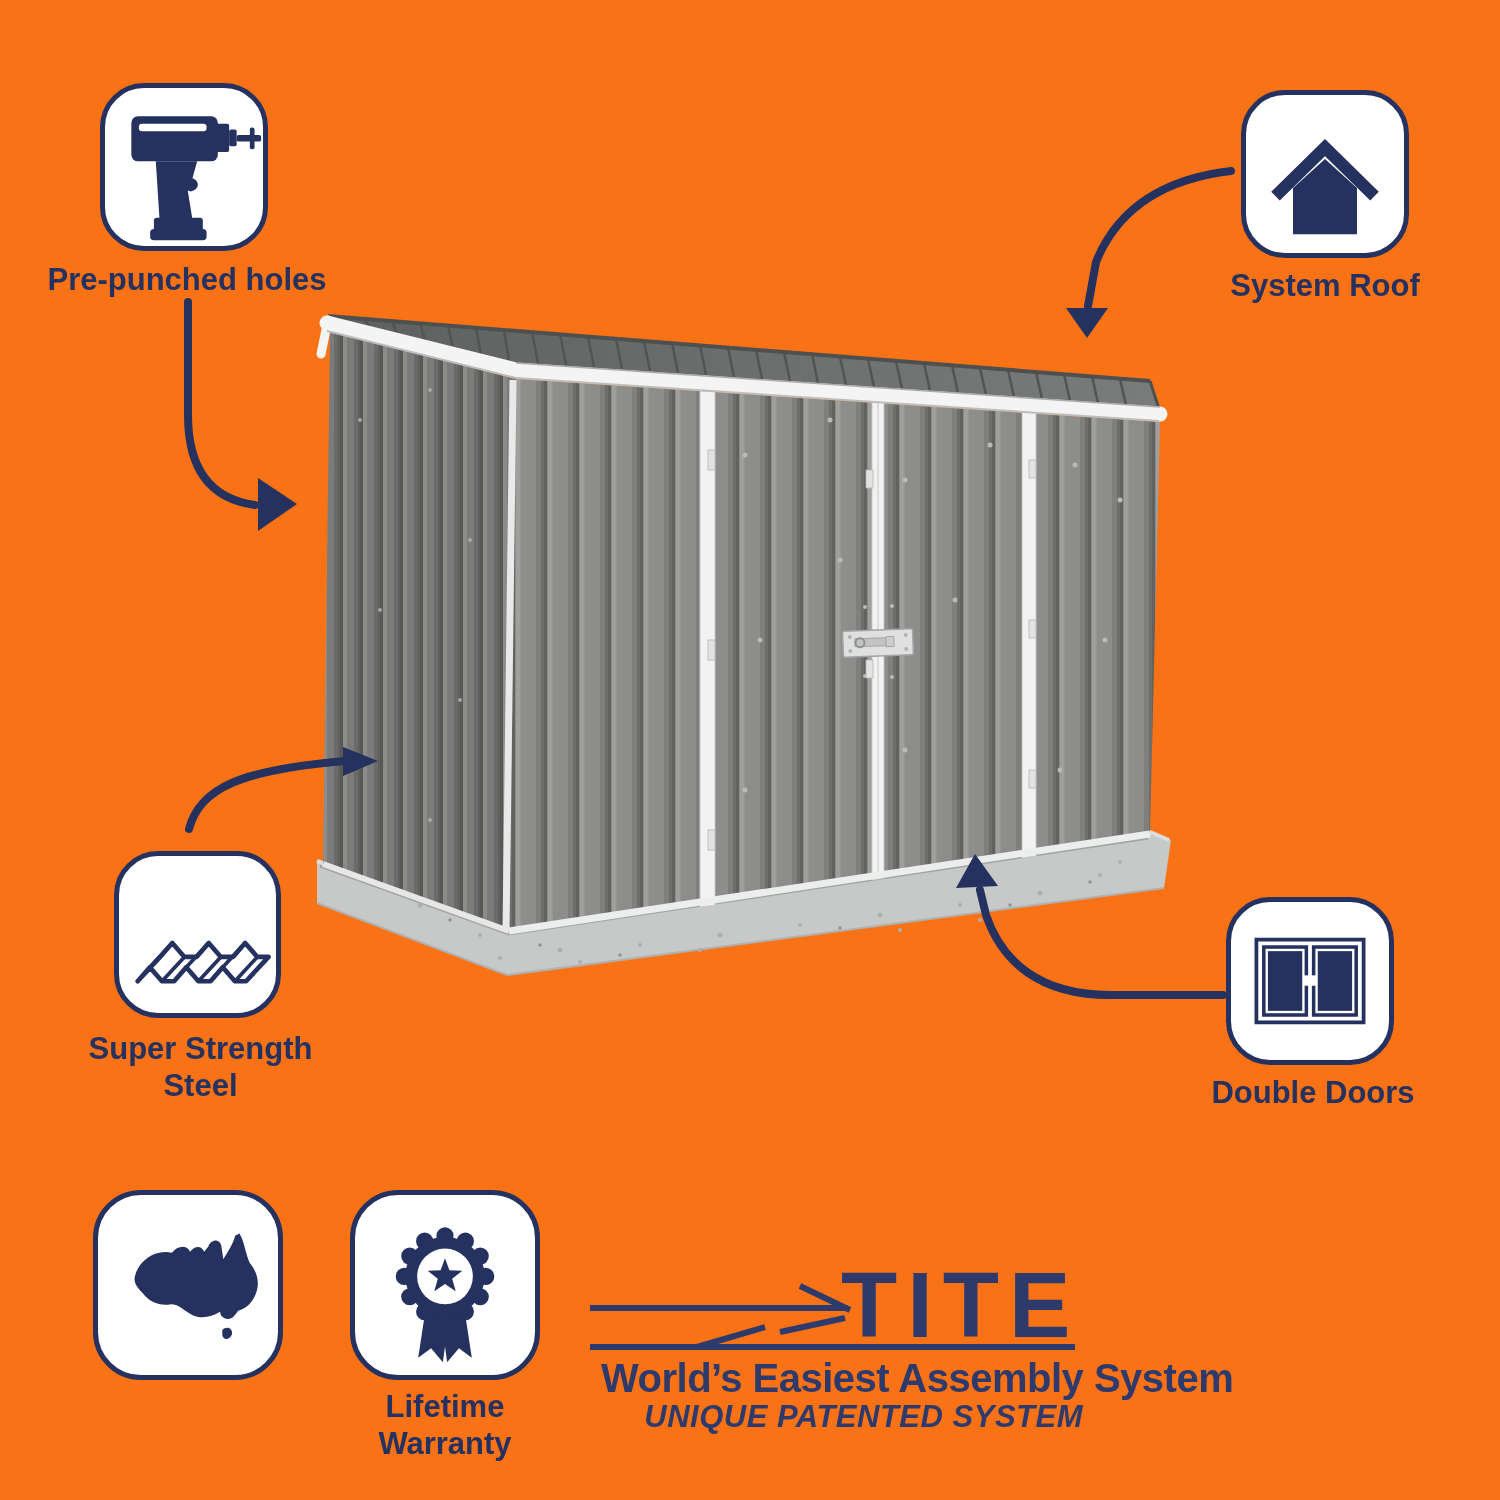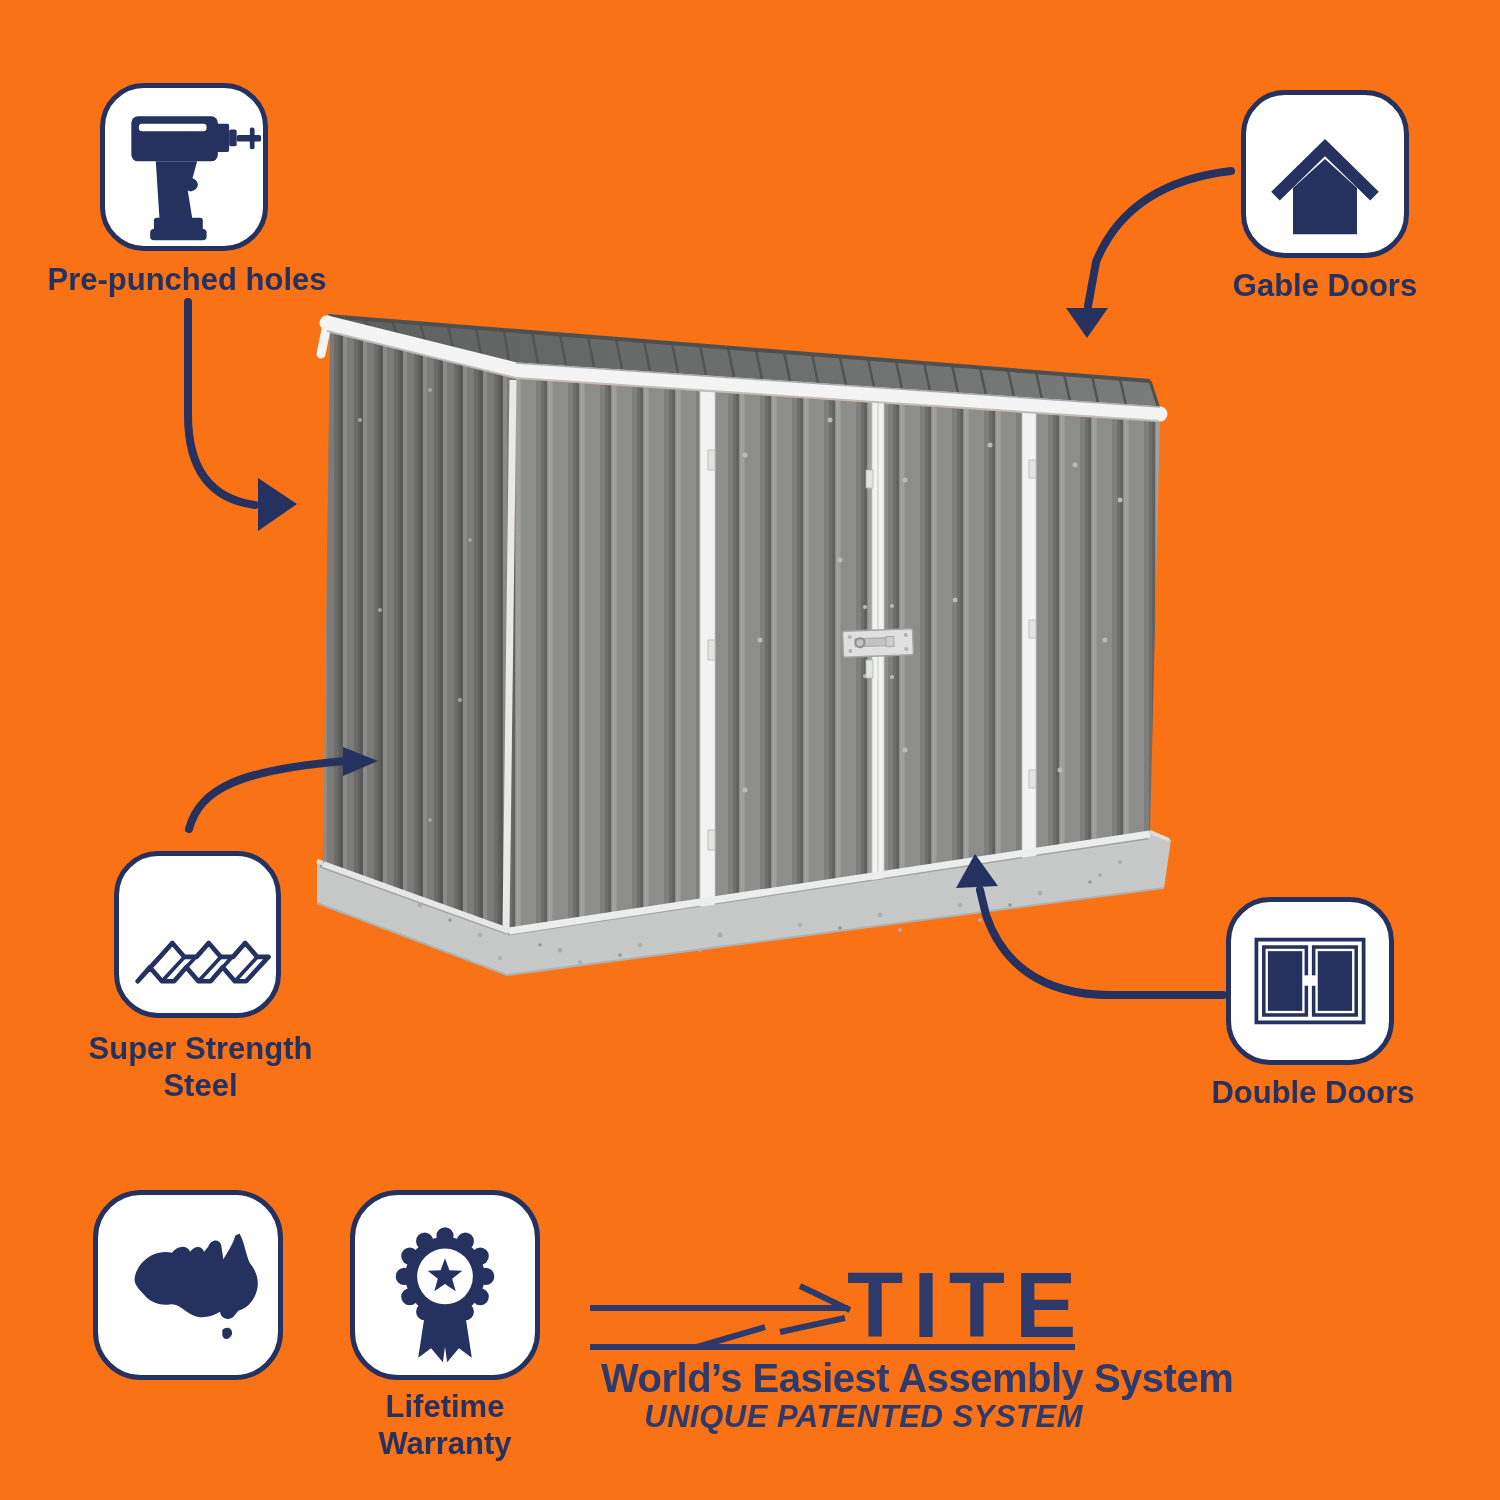--- a/index.html
+++ b/index.html
@@ -26,21 +26,21 @@
   .lab-c3{left:48px;top:1030px;width:305px;}
   .box-c4{left:1226px;top:897px;width:168px;height:168px;}
   .lab-c4{left:1163px;top:1074px;width:300px;}
   .box-c5{left:93px;top:1190px;width:190px;height:190px;border-radius:48px;}
   .lab-c5{left:38px;top:1388px;width:310px;}
   .box-c6{left:350px;top:1190px;width:190px;height:190px;border-radius:48px;}
   .lab-c6{left:335px;top:1388px;width:220px;}
 
   .logo{position:absolute;left:575px;top:1220px;width:520px;height:215px;color:var(--logo-navy);}
   .logo-snap{position:absolute;left:15px;top:-9px;font-size:92px;font-weight:bold;letter-spacing:14px;line-height:1;white-space:nowrap;}
-  .logo-tite{position:absolute;left:272px;top:39px;font-size:92px;font-weight:bold;letter-spacing:10px;line-height:1;white-space:nowrap;}
+  .logo-tite{position:absolute;left:266px;top:39px;font-size:92px;font-weight:bold;letter-spacing:10px;line-height:1;white-space:nowrap;}
   .logo-lines{position:absolute;left:0;top:0;width:520px;height:215px;}
   .logo-tagline{position:absolute;left:26px;top:136px;width:492px;font-size:40px;letter-spacing:-0.5px;white-space:nowrap;font-weight:bold;}
   .logo-patent{position:absolute;right:12px;top:179px;font-size:31px;font-weight:bold;font-style:italic;letter-spacing:0.5px;white-space:nowrap;text-align:center;}
 </style>
 </head>
 <body>
 
 <div class="canvas">
 
   <svg class="scene" viewBox="0 0 1500 1500">
@@ -219,21 +219,21 @@
     </svg>
   </div>
   <div class="label lab-c1">Pre-punched holes</div>
 
   <div class="icon-box box-c2">
     <svg viewBox="0 0 168 168">
       <polygon points="50,99 84,68 118,99 118,148 50,148" fill="#25315f"></polygon>
       <path d="M36,103 L84,56 L132,103" fill="none" stroke="#25315f" stroke-width="13" stroke-linecap="square" stroke-linejoin="miter"></path>
     </svg>
   </div>
-  <div class="label lab-c2">Gable Doors</div>
+  <div class="label lab-c2">System Roof</div>
 
   <div class="icon-box box-c3">
     <svg viewBox="0 0 168 168">
       <g fill="#ffffff" stroke="#25315f" stroke-width="5" stroke-linejoin="round" stroke-linecap="round">
         <path d="M20,134 L33,119 L46,134 L59,134 L72,119 L85,134 L98,134 L111,119 L124,134 L136,134
                  L160,108 L148,108 L135,93 L122,108 L109,108 L96,93 L83,108 L70,108 L57,93 L44,108 Z"></path>
       </g>
       <g fill="none" stroke="#25315f" stroke-width="4" stroke-linecap="round">
         <path d="M33,119 L57,93 M46,134 L70,108 M72,119 L96,93 M85,134 L109,108 M111,119 L135,93 M124,134 L148,108"></path>
       </g>

